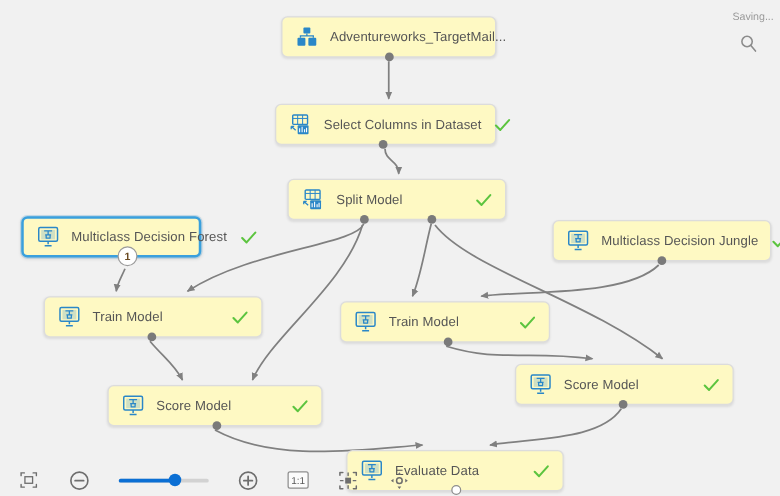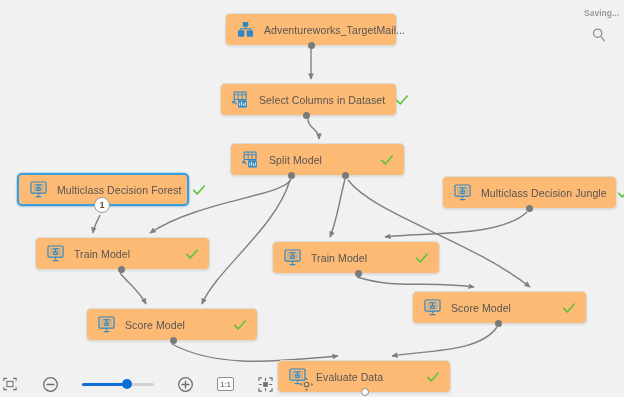--- a/index.html
+++ b/index.html
@@ -23,21 +23,21 @@
     position: absolute;
     left: 0; top: 0;
     width: 624px; height: 397px;
     pointer-events: none;
   }
   
   .node {
     position: absolute;
     display: flex;
     align-items: center;
-    background: #fdba74;
+    background: #fef9c3;
     border: 1px solid #dcdcdc;
     border-radius: 5px;
     box-shadow: 0 1px 2px rgba(0,0,0,0.09);
     padding: 0 10px;
     height: 33px;
   }
   .node.selected {
     border: 2px solid #3aa0dd;
     box-shadow: 0 0 0 1px rgba(58,160,221,0.25), 0 1px 3px rgba(0,0,0,0.12);
   }
@@ -87,37 +87,36 @@
     justify-content: center;
     line-height: 1;
   }
   
   #saving-status {
     position: absolute;
     right: 5px; top: 8px;
     font-size: 8.5px;
     color: #9a9a9a;
     white-space: nowrap;
-    font-weight: bold;
   }
   #search-icon-btn {
     position: absolute;
     right: 16px; top: 26px;
     width: 18px; height: 18px;
     cursor: pointer;
   }
   
   #bottom-toolbar {
     position: absolute;
     left: 0; bottom: 0;
     height: 26px;
     display: flex;
     align-items: center;
     gap: 22px;
-    padding-left: 0;
+    padding-left: 13px;
   }
   .tb-btn {
     width: 19px; height: 19px;
     display: flex;
     align-items: center;
     justify-content: center;
     cursor: pointer;
   }
   #zoom-slider-wrap {
     position: relative;
@@ -231,21 +230,21 @@
       <path d="M2.5 14 L7 18 M2.5 14 L2.5 17 M2.5 14 L5.5 14" stroke="#2a87c8" stroke-width="1.3" fill="none"></path>
     </svg>
     <span class="node-label">Split Model</span>
     <svg class="node-status" viewBox="0 0 16 16">
       <path d="M2 8.5 L6 12.5 L14 3.5" stroke="#5cc43f" stroke-width="1.9" fill="none" stroke-linecap="round" stroke-linejoin="round"></path>
     </svg>
     <span class="port" style="left:57px; bottom:-4px;"></span>
     <span class="port" style="left:111px; bottom:-4px;"></span>
   </div>
 
-  <div class="node selected" style="left:17px; top:173px; width:172px;">
+  <div class="node selected" style="left:17px; top:173px; width:144px;">
     <svg class="node-icon" viewBox="0 0 24 24">
       <rect x="2.5" y="2.5" width="19" height="14" rx="1.5" fill="none" stroke="#2a87c8" stroke-width="1.5"></rect>
       <rect x="5" y="5" width="14" height="9.5" fill="#2a87c8" opacity="0.22"></rect>
       <path d="M8 6 L16 6 M12 6 L12 10 M9 10 L15 10 M10 10 L10 13 M14 10 L14 13 M9.5 13.3 L14.5 13.3" stroke="#2a87c8" stroke-width="1.3" fill="none"></path>
       <path d="M12 16.5 L12 19.5 M8.5 21 L15.5 21" stroke="#2a87c8" stroke-width="1.5"></path>
     </svg>
     <span class="node-label">Multiclass Decision Forest</span>
     <svg class="node-status" viewBox="0 0 16 16">
       <path d="M2 8.5 L6 12.5 L14 3.5" stroke="#5cc43f" stroke-width="1.9" fill="none" stroke-linecap="round" stroke-linejoin="round"></path>
     </svg>

